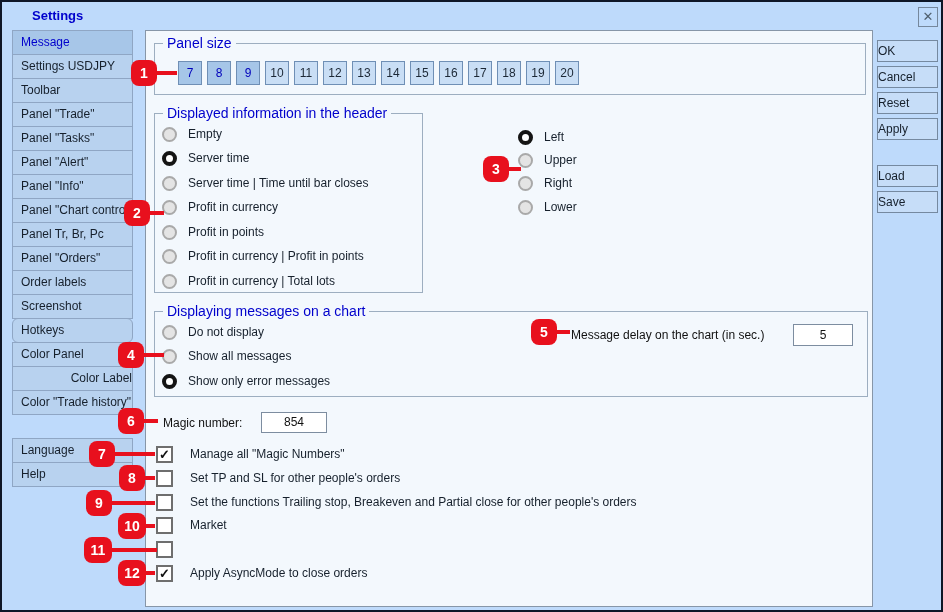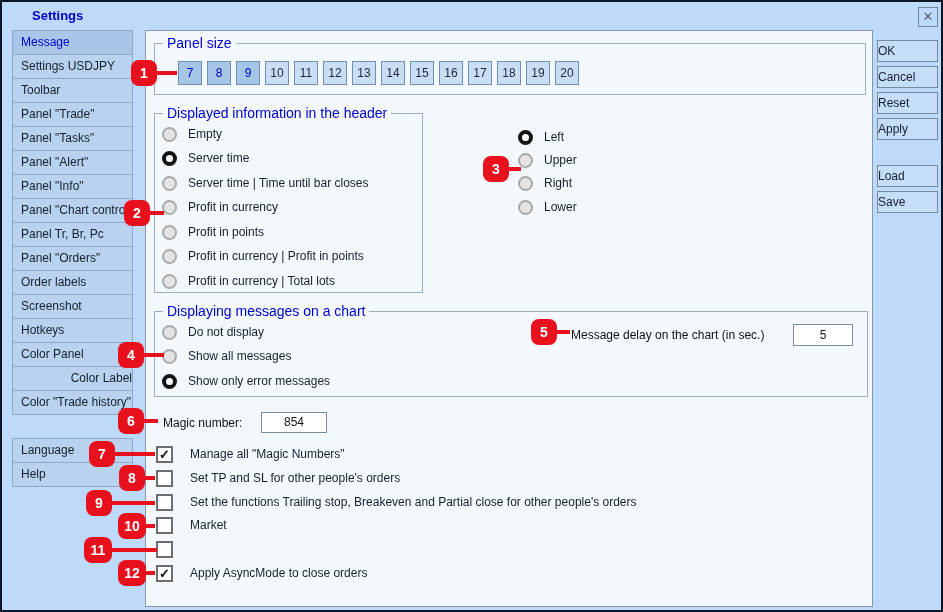--- a/index.html
+++ b/index.html
@@ -51,21 +51,21 @@
       <div class="sidebar-item" style="top: 76px;">Toolbar</div>
       <div class="sidebar-item" style="top: 100px;">Panel "Trade"</div>
       <div class="sidebar-item" style="top: 124px;">Panel "Tasks"</div>
       <div class="sidebar-item" style="top: 148px;">Panel "Alert"</div>
       <div class="sidebar-item" style="top: 172px;">Panel "Info"</div>
       <div class="sidebar-item" style="top: 196px;">Panel "Chart contro</div>
       <div class="sidebar-item" style="top: 220px;">Panel Tr, Br, Pc</div>
       <div class="sidebar-item" style="top: 244px;">Panel "Orders"</div>
       <div class="sidebar-item" style="top: 268px;">Order labels</div>
       <div class="sidebar-item" style="top: 292px;">Screenshot</div>
-      <div class="sidebar-item" style="top: 316px;">Hotkeys</div>
+      <div class="sidebar-item" style="top: 316px; border-radius: 6px;">Hotkeys</div>
       <div class="sidebar-item" style="top: 340px;">Color Panel</div>
       <div class="sidebar-item" style="top: 364px; text-align: right;">Color Label</div>
       <div class="sidebar-item" style="top: 388px;">Color "Trade history"</div>
       <div class="sidebar-item" style="top: 412px; margin-top: 26px;">Sound</div>
       <div class="sidebar-item" style="top: 436px;">Language</div>
       <div class="sidebar-item" style="top: 460px;">Help</div>
     </div>
 
   <div class="main">
     <fieldset class="fs" style="left:8px;top:4px;width:712px;height:60px;">

